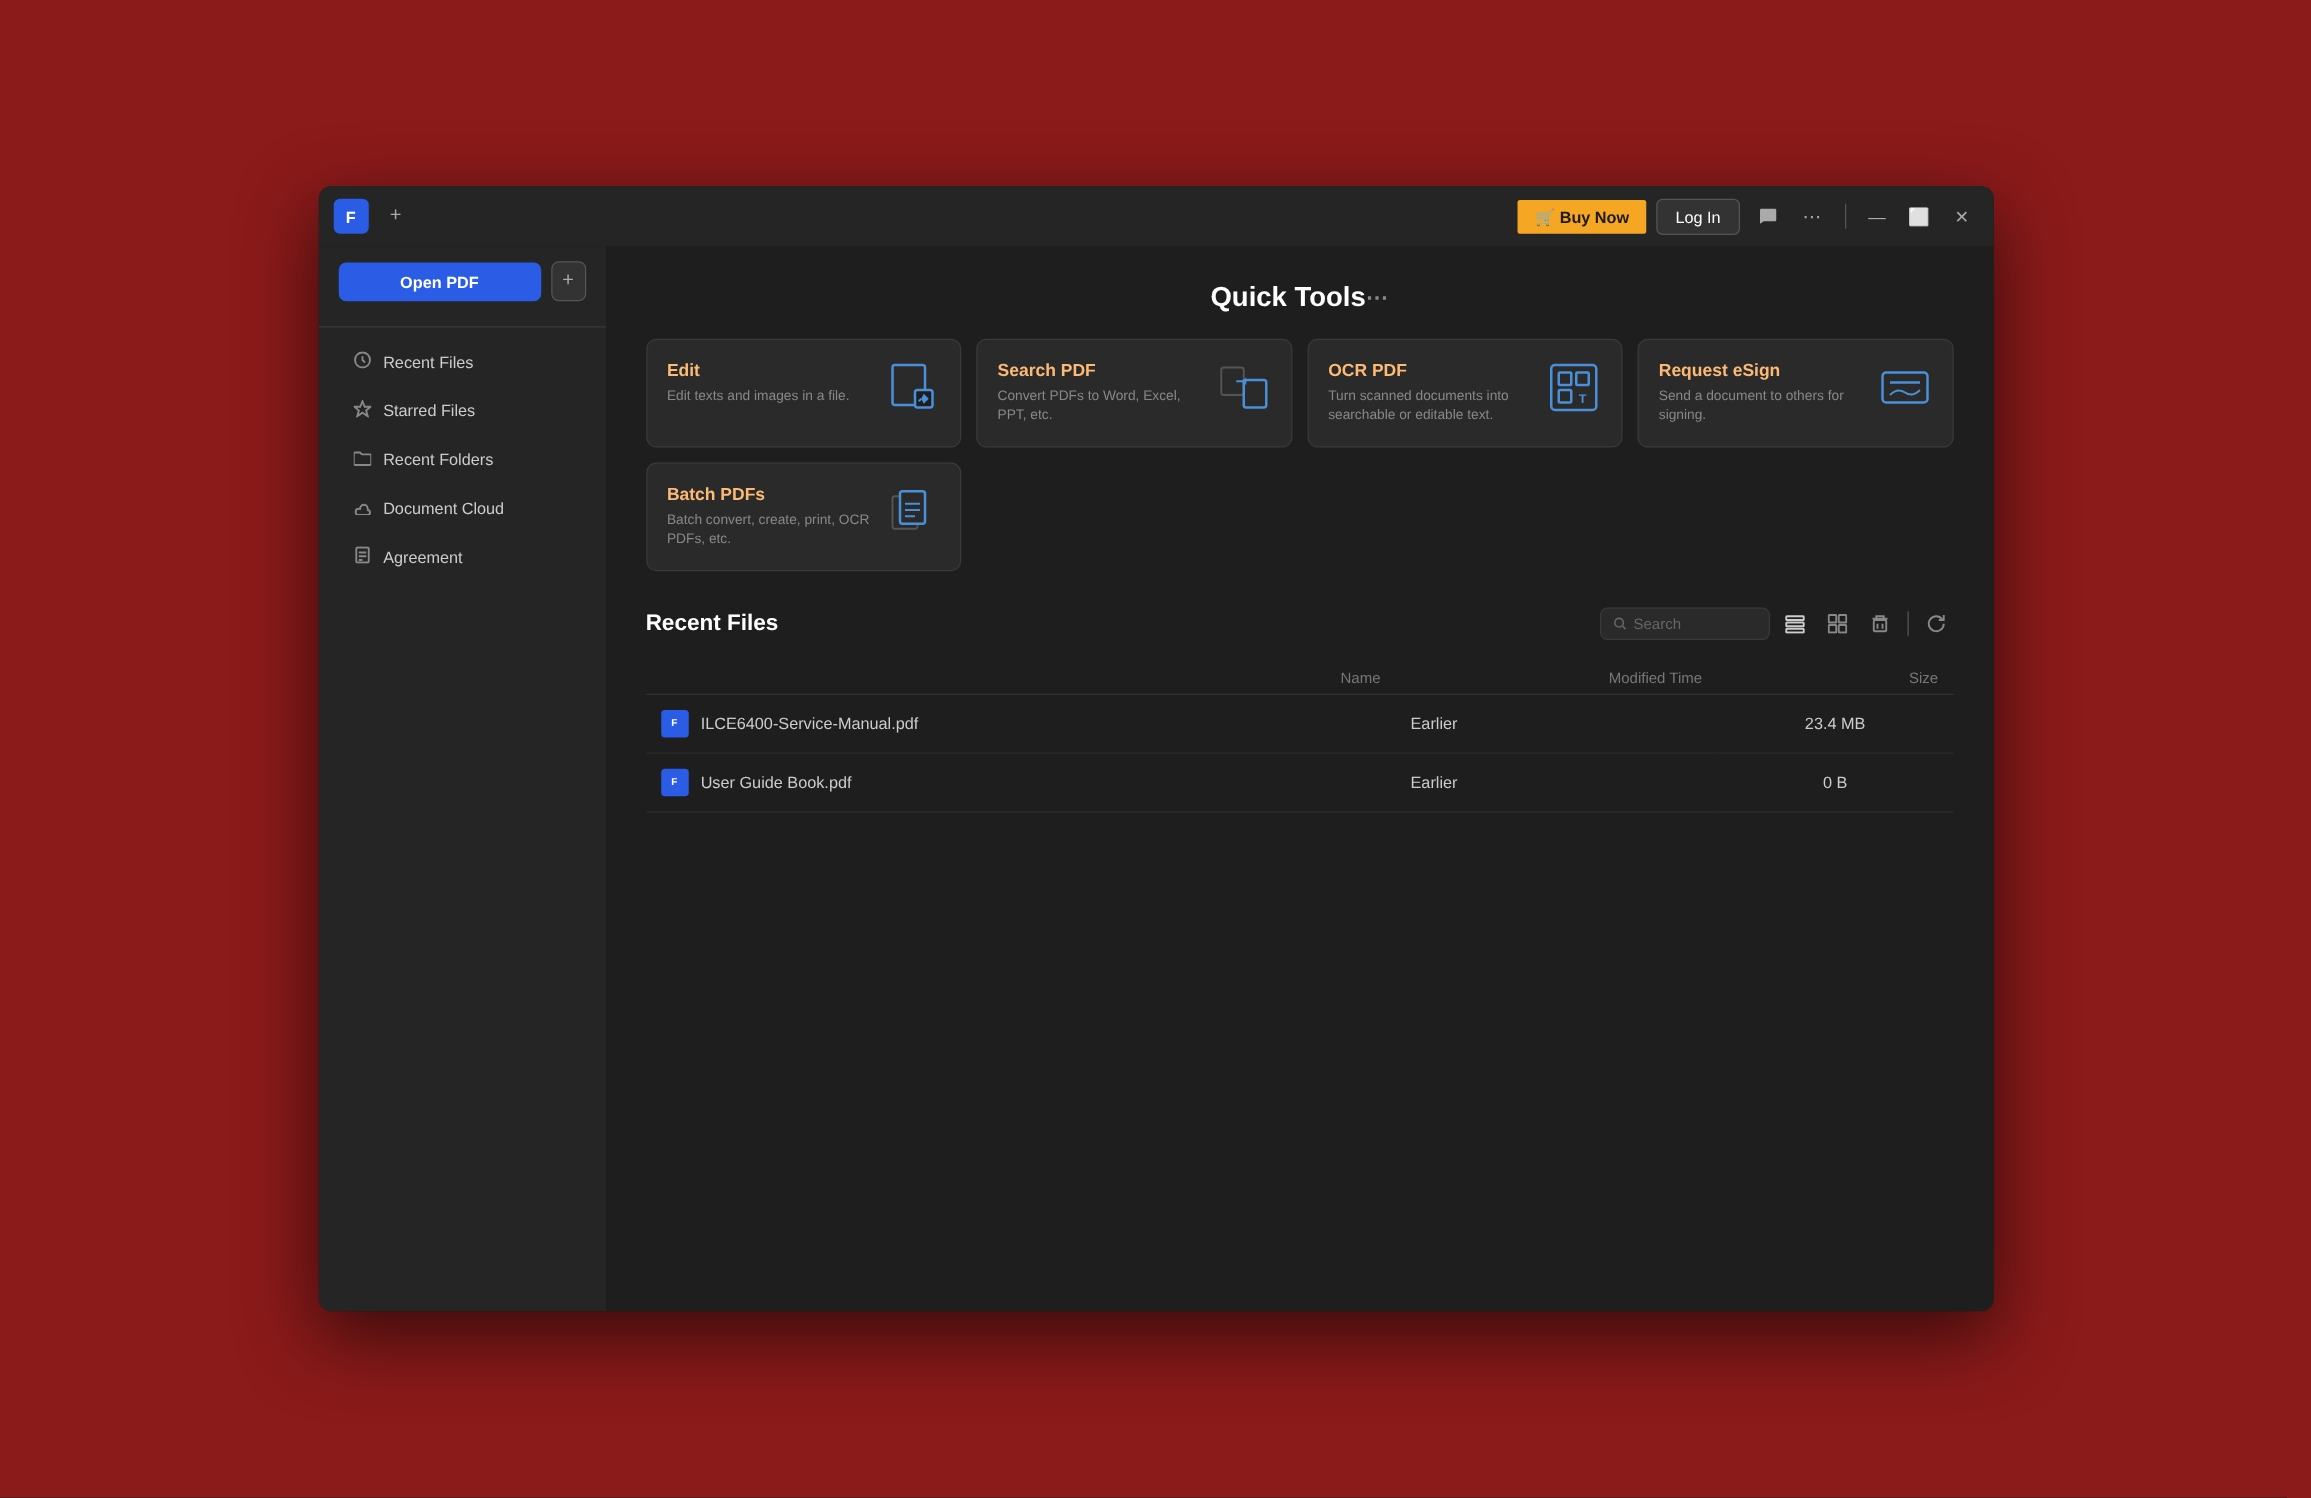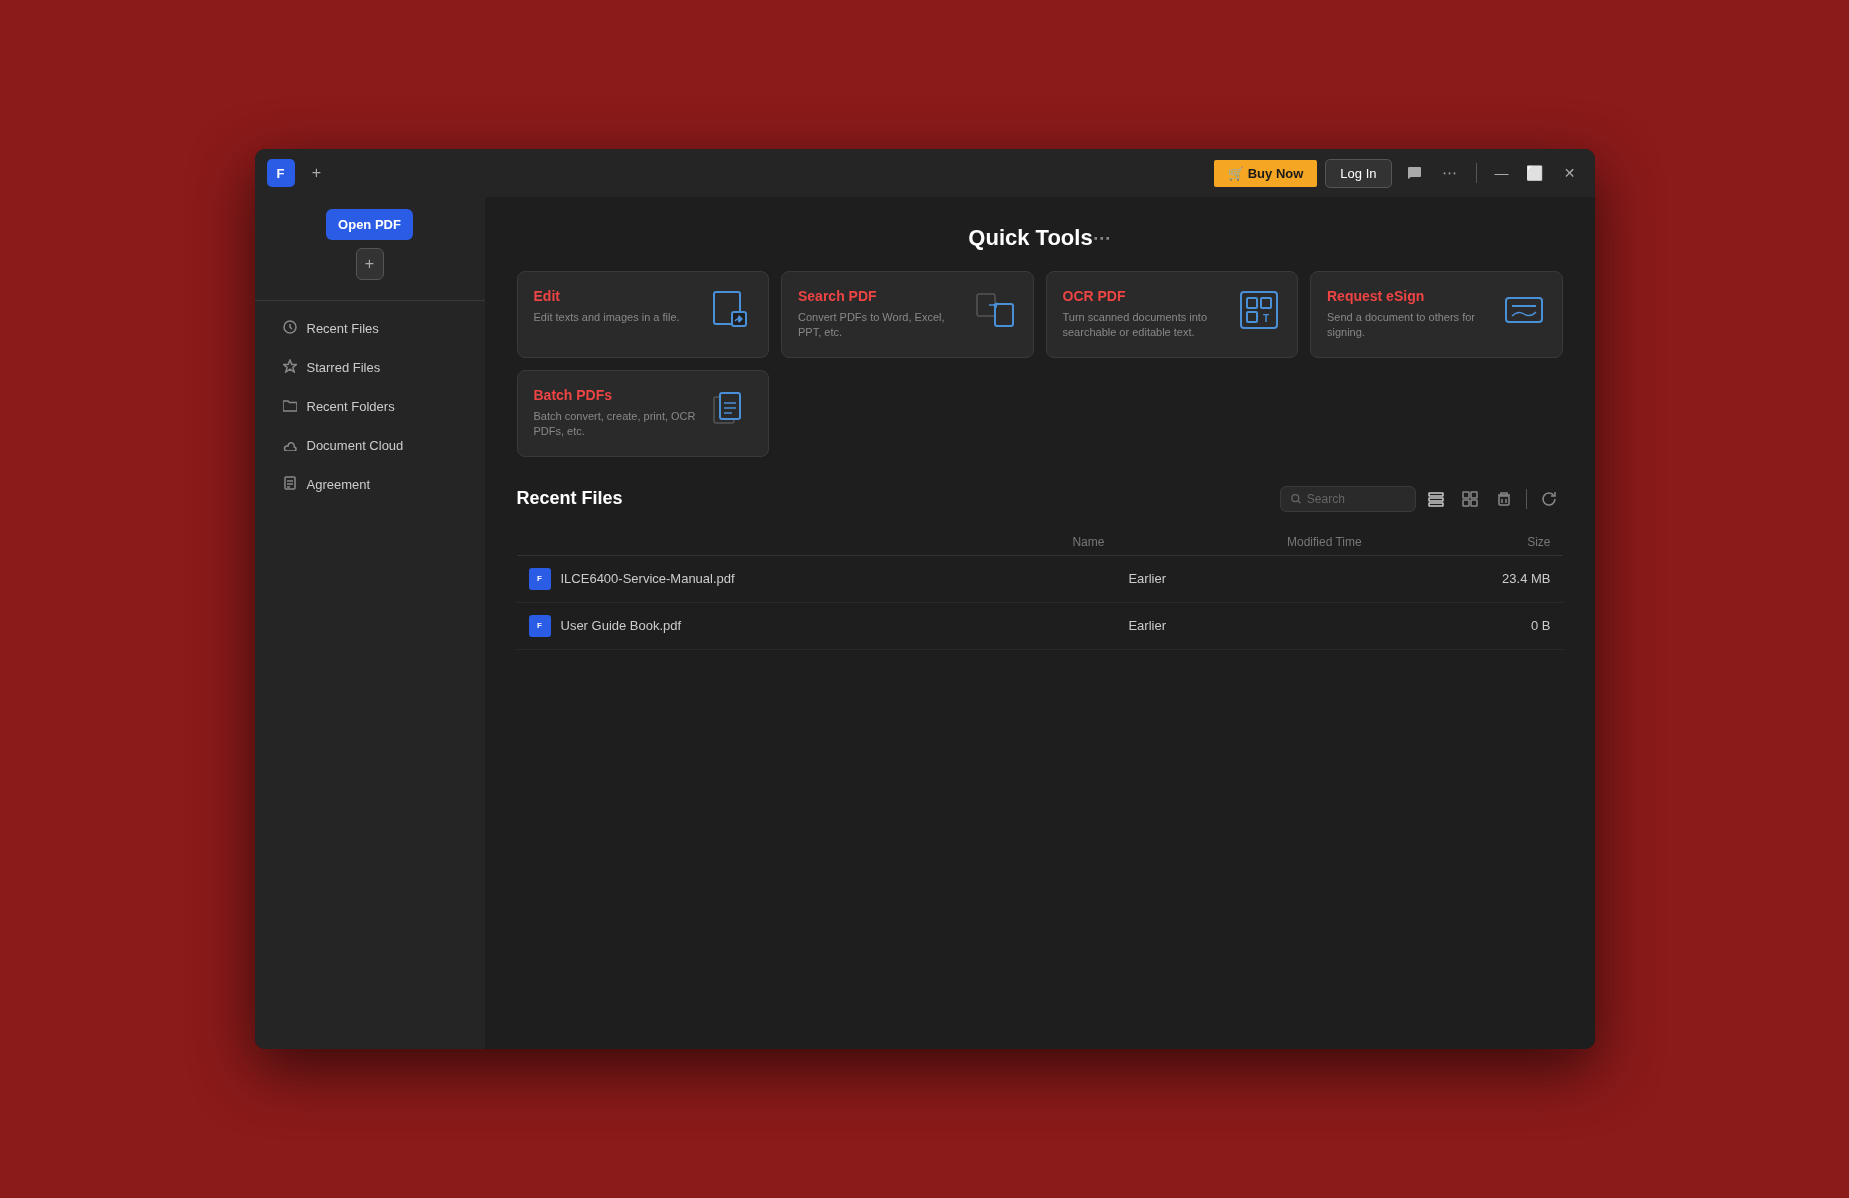--- a/index.html
+++ b/index.html
@@ -137,21 +137,20 @@
       flex-direction: column;
       padding: 12px 0;
       flex-shrink: 0;
     }
 
     .sidebar-top-actions {
       display: flex;
       align-items: center;
       padding: 0 16px 16px;
       gap: 8px;
-      flex-direction: column;
     }
 
     .btn-open-pdf {
       flex: 1;
       background: #2B5CE6;
       color: white;
       border: none;
       border-radius: 6px;
       padding: 8px 12px;
       font-size: 13px;
@@ -238,21 +237,21 @@
       align-items: flex-start;
       gap: 12px;
       position: relative;
     }
 
     .quick-tool-info { flex: 1; }
 
     .quick-tool-title {
       font-size: 14px;
       font-weight: 600;
-      color: #ef4444;
+      color: #fdba74;
       margin-bottom: 6px;
     }
 
     .quick-tool-desc {
       font-size: 11px;
       color: #888;
       line-height: 1.4;
     }
 
     .quick-tool-icon {
@@ -344,21 +343,21 @@
 
     .files-table th.right { text-align: right; }
 
     .files-table td {
       padding: 12px 12px;
       color: #ccc;
       font-size: 13px;
       border-bottom: 1px solid #2a2a2a;
     }
 
-    .files-table td.right { text-align: right; }
+    .files-table td.right { text-align: center; }
 
     .file-name-cell {
       display: flex;
       align-items: center;
       gap: 10px;
     }
 
     .pdf-icon {
       width: 22px;
       height: 22px;

